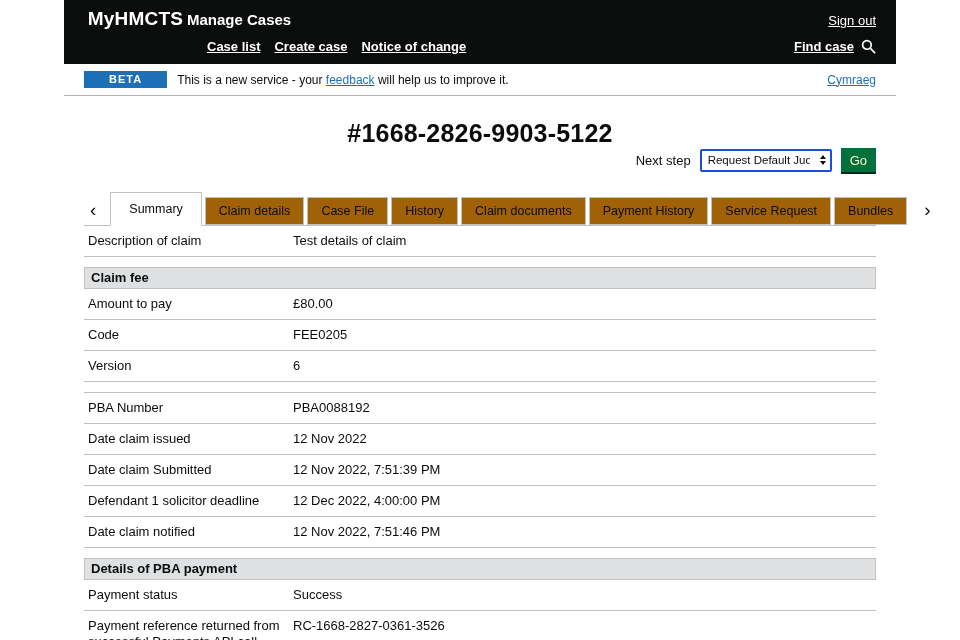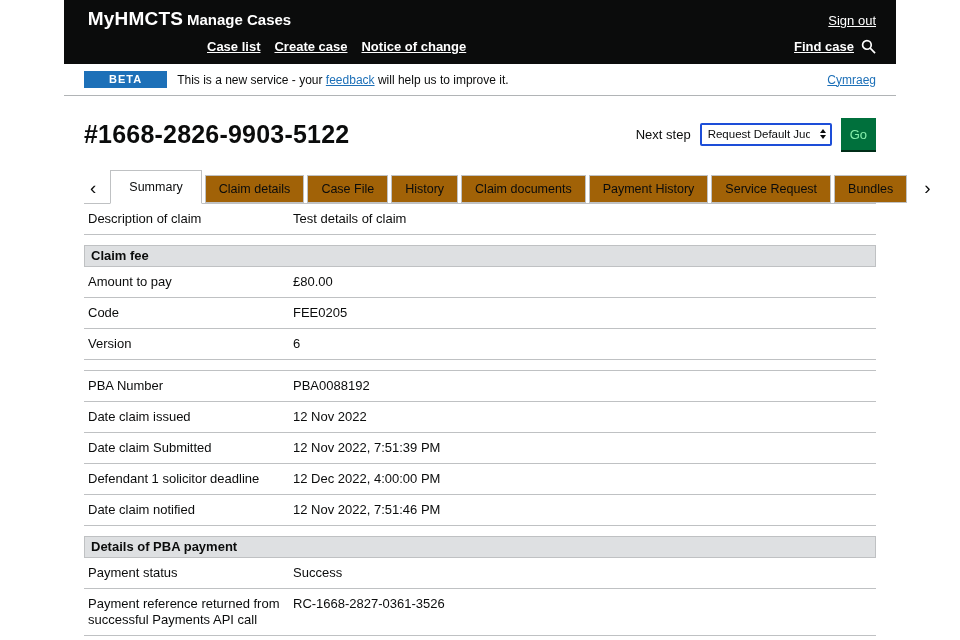--- a/index.html
+++ b/index.html
@@ -26,42 +26,42 @@
 
   
   .beta-bar { display:flex; align-items:center; padding:7px 20px; border-bottom:1px solid #b1b4b6; background:#fff; }
   .beta-tag { background:#1d70b8; color:#fff; font-weight:700; font-size:11px; line-height:15px; padding:1px 25px; letter-spacing:1px; }
   .beta-text { font-size:12px; margin-left:10px; color:#0b0c0c; }
   .feedback-link { color:#1d70b8; text-decoration:underline; cursor:pointer; }
   .cymraeg-link { margin-left:auto; color:#1d70b8; font-size:12px; text-decoration:underline; cursor:pointer; }
 
   
   .main { padding:22px 20px 0 20px; }
-  .case-header-row { display:flex; align-items:center; }
+  .case-header-row { display:flex; align-items:center;flex-direction:column; }
   .case-title { font-size:25px; font-weight:700; line-height:30px; letter-spacing:0.2px; }
   .next-step { margin-left:auto; display:flex; align-items:center; gap:9px; }
   .next-step-label { font-size:13px; }
   .select-wrap { position:relative; display:inline-block; }
   .next-step-select {
     appearance:none; -webkit-appearance:none;
     width:132px; height:23px;
     font-family:"Liberation Sans", sans-serif;
     font-size:11.5px;
     border:2px solid #1d4ed8; border-radius:2px;
     background:#fff; color:#0b0c0c;
     padding:0 20px 0 6px;
   }
   .select-arrows { position:absolute; right:6px; top:50%; transform:translateY(-50%);
     display:flex; flex-direction:column; gap:2px; pointer-events:none; }
   .tri-up { width:0; height:0; border-left:3.5px solid transparent; border-right:3.5px solid transparent; border-bottom:4px solid #0b0c0c; }
   .tri-down { width:0; height:0; border-left:3.5px solid transparent; border-right:3.5px solid transparent; border-top:4px solid #0b0c0c; }
   .go-button {
-    background:#00703c; color:#86efac; border:none; border-radius:0;
+    background:#00703c; color:#fef9c3; border:none; border-radius:0;
     font-family:"Liberation Sans", sans-serif; font-size:13px;
-    height:32px; padding:0 9px; cursor:pointer;
+    height:24px; padding:0 9px; cursor:pointer;
     box-shadow:0 2px 0 #002d18;
   }
 
   
   .tabs { display:flex; align-items:flex-end; margin-top:20px; border-bottom:1px solid #bfc1c3; }
   .tab-pager { background:none; border:none; color:#0b0c0c; font-size:19px; line-height:19px;
     padding:0 14px 6px 6px; cursor:pointer; font-family:"Liberation Sans", sans-serif; }
   .tab-pager.right { margin-left:auto; padding:0 2px 6px 14px; }
   .tab {
     background:#a16207; border:1px solid #bfc1c3;

